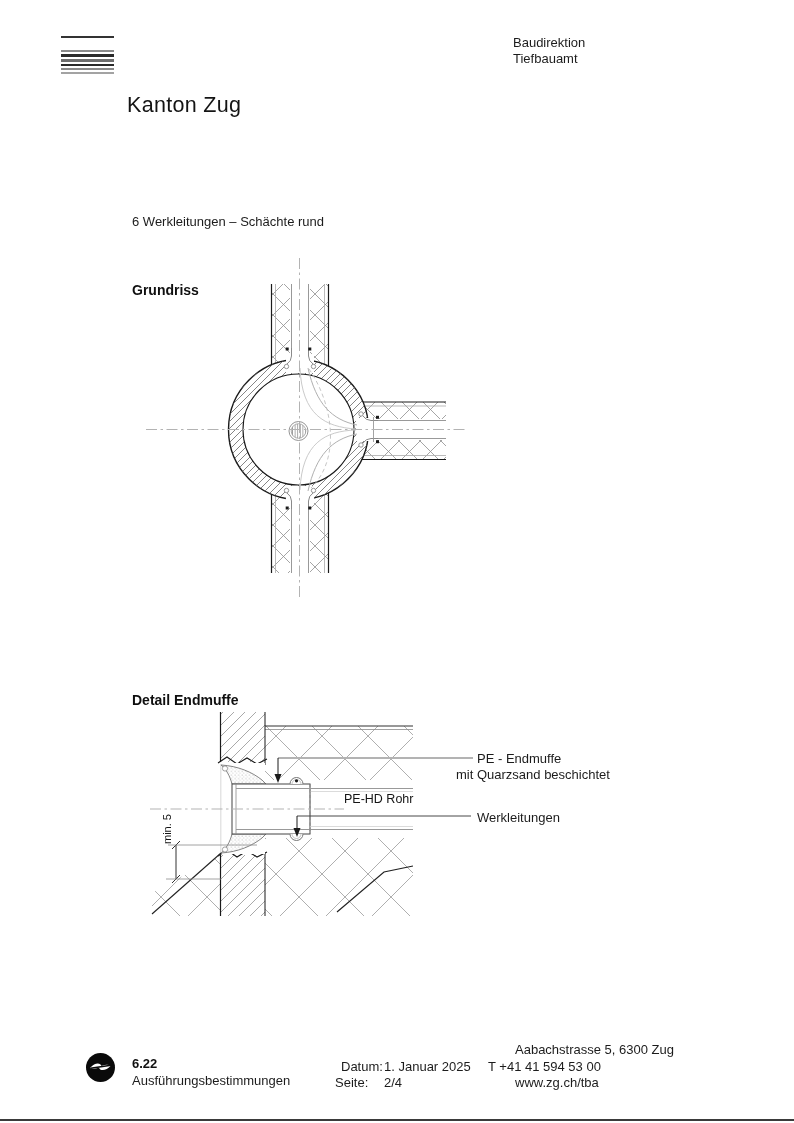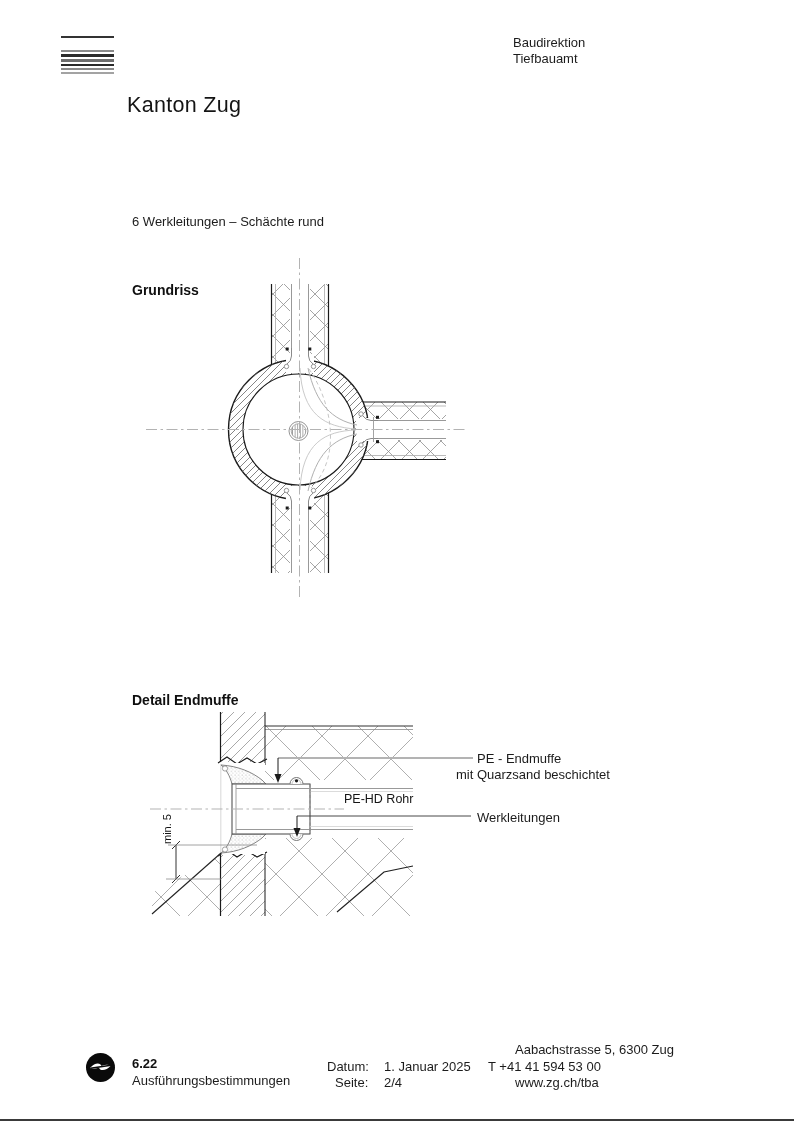--- a/index.html
+++ b/index.html
@@ -235,21 +235,21 @@
 <div class="abs" style="left:0;top:1035px;width:794px;height:70px;">
   <svg class="abs" style="left:85px;top:17px;" width="31" height="31" viewBox="0 0 31 31" xmlns="http://www.w3.org/2000/svg">
     <circle cx="15.5" cy="15.5" r="14.5" fill="#0a0a0a"></circle>
     <path d="M5,16 C10,10 15.5,10.5 16.5,14 C13.5,16.5 8,17.5 5,16 Z" fill="#ffffff"></path>
     <path d="M26,13.5 C21,19.5 14.5,19 14,15.5 C17,12.5 23,12 26,13.5 Z" fill="#ffffff"></path>
     <path d="M5.5,16.2 L26,13.3" stroke="#0a0a0a" stroke-width="1.4" fill="none"></path>
   </svg>
   <div class="abs" style="left:132px;top:21px;font-size:13px;font-weight:bold;">6.22</div>
   <div class="abs t115" style="left:132px;top:37.5px;">Ausführungsbestimmungen</div>
 
-  <div class="abs t115" style="left:327px;top:23.5px;text-align:right;">Datum:</div>
+  <div class="abs t115" style="left:341px;top:23.5px;text-align:right;">Datum:</div>
   <div class="abs t115" style="left:384px;top:23.5px;text-align:right;">1. Januar 2025</div>
   <div class="abs t115" style="left:335px;top:39.5px;">Seite:</div>
   <div class="abs t115" style="left:384px;top:39.5px;">2/4</div>
 
   <div class="abs t115" style="left:515px;top:7px;">Aabachstrasse 5, 6300 Zug</div>
   <div class="abs t115" style="left:488px;top:23.5px;">T +41 41 594 53 00</div>
   <div class="abs t115" style="left:515px;top:39.5px;">www.zg.ch/tba</div>
 </div>
 
 <div class="bottom-edge"></div>

